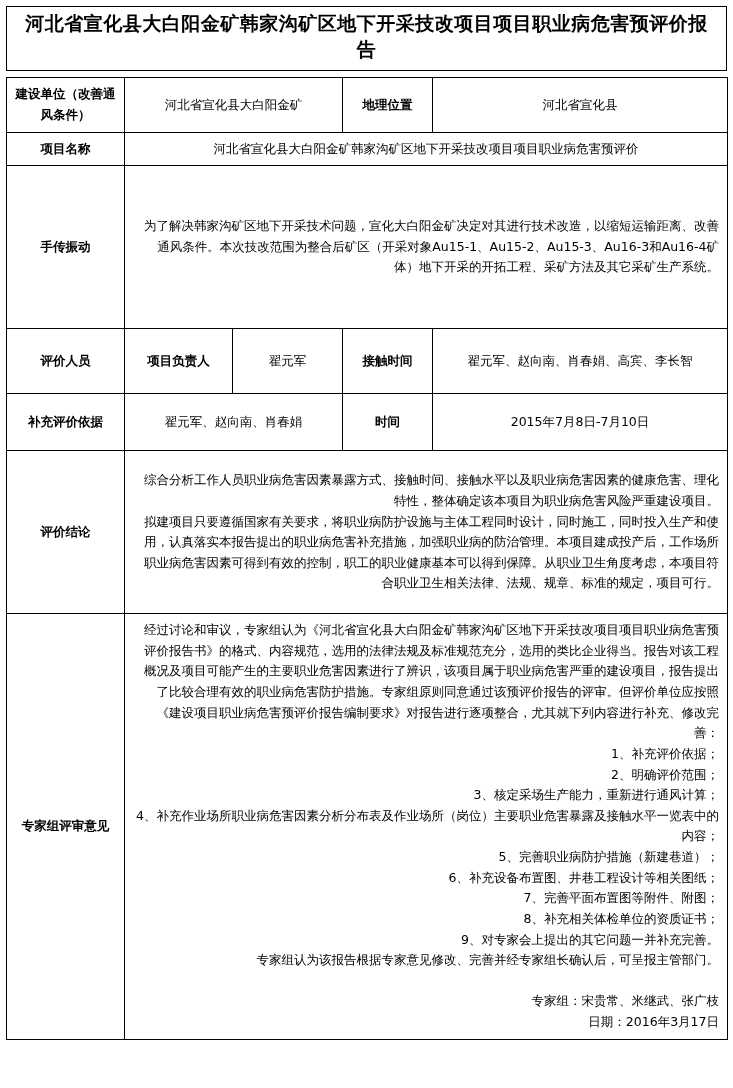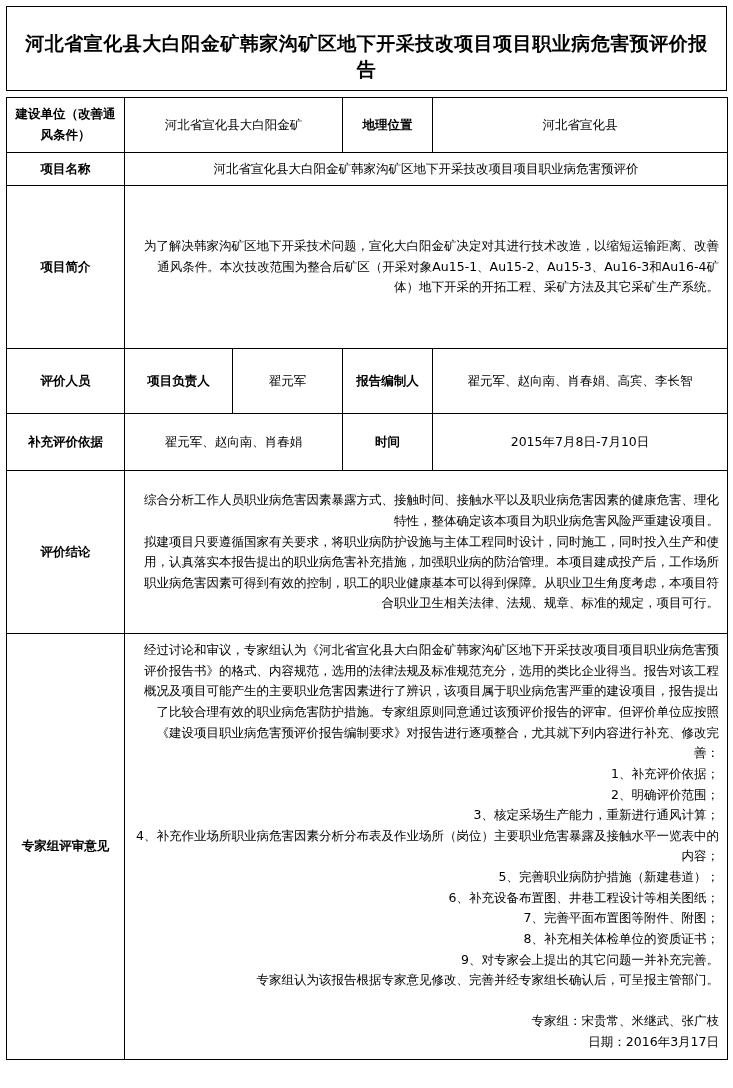--- a/index.html
+++ b/index.html
@@ -12,21 +12,21 @@
     font-family: "DejaVu Sans", "Liberation Sans", sans-serif;
     color: #000000;
   }
   .page {
     width: 733px;
     box-sizing: border-box;
     padding: 6px 6px 6px 6px;
   }
   .doc-title {
     border: 1px solid #000;
-    padding: 24px 10px 8px 10px;
+    padding: 4px 10px 8px 10px;
     text-align: center;
     font-size: 19px;
     font-weight: bold;
     line-height: 1.35;
     letter-spacing: 0.5px;
     box-sizing: border-box;
   }
   table.main {
     border-collapse: collapse;
     width: 721px;
@@ -89,29 +89,29 @@
         <td class="lbl">地理位置</td>
         <td class="ctr">河北省宣化县</td>
       </tr>
 
       <tr>
         <td class="lbl">项目名称</td>
         <td class="ctr" colspan="4">河北省宣化县大白阳金矿韩家沟矿区地下开采技改项目项目职业病危害预评价</td>
       </tr>
 
       <tr>
-        <td class="lbl">项目简介</td>
+        <td class="lbl">手传振动</td>
         <td class="body mid just tall" colspan="4" style="height:150px">为了解决韩家沟矿区地下开采技术问题，宣化大白阳金矿决定对其进行技术改造，以缩短运输距离、改善通风条件。本次技改范围为整合后矿区（开采对象Au15-1、Au15-2、Au15-3、Au16-3和Au16-4矿体）地下开采的开拓工程、采矿方法及其它采矿生产系统。</td>
       </tr>
 
       <tr>
         <td class="lbl" style="height:52px">评价人员</td>
         <td class="lbl">项目负责人</td>
         <td class="ctr">翟元军</td>
-        <td class="lbl">报告编制人</td>
+        <td class="lbl">接触时间</td>
         <td class="ctr">翟元军、赵向南、肖春娟、高宾、李长智</td>
       </tr>
 
       <tr>
         <td class="lbl" style="height:44px">补充评价依据</td>
         <td class="ctr" colspan="2">翟元军、赵向南、肖春娟</td>
         <td class="lbl">时间</td>
         <td class="ctr">2015年7月8日-7月10日</td>
       </tr>
 

